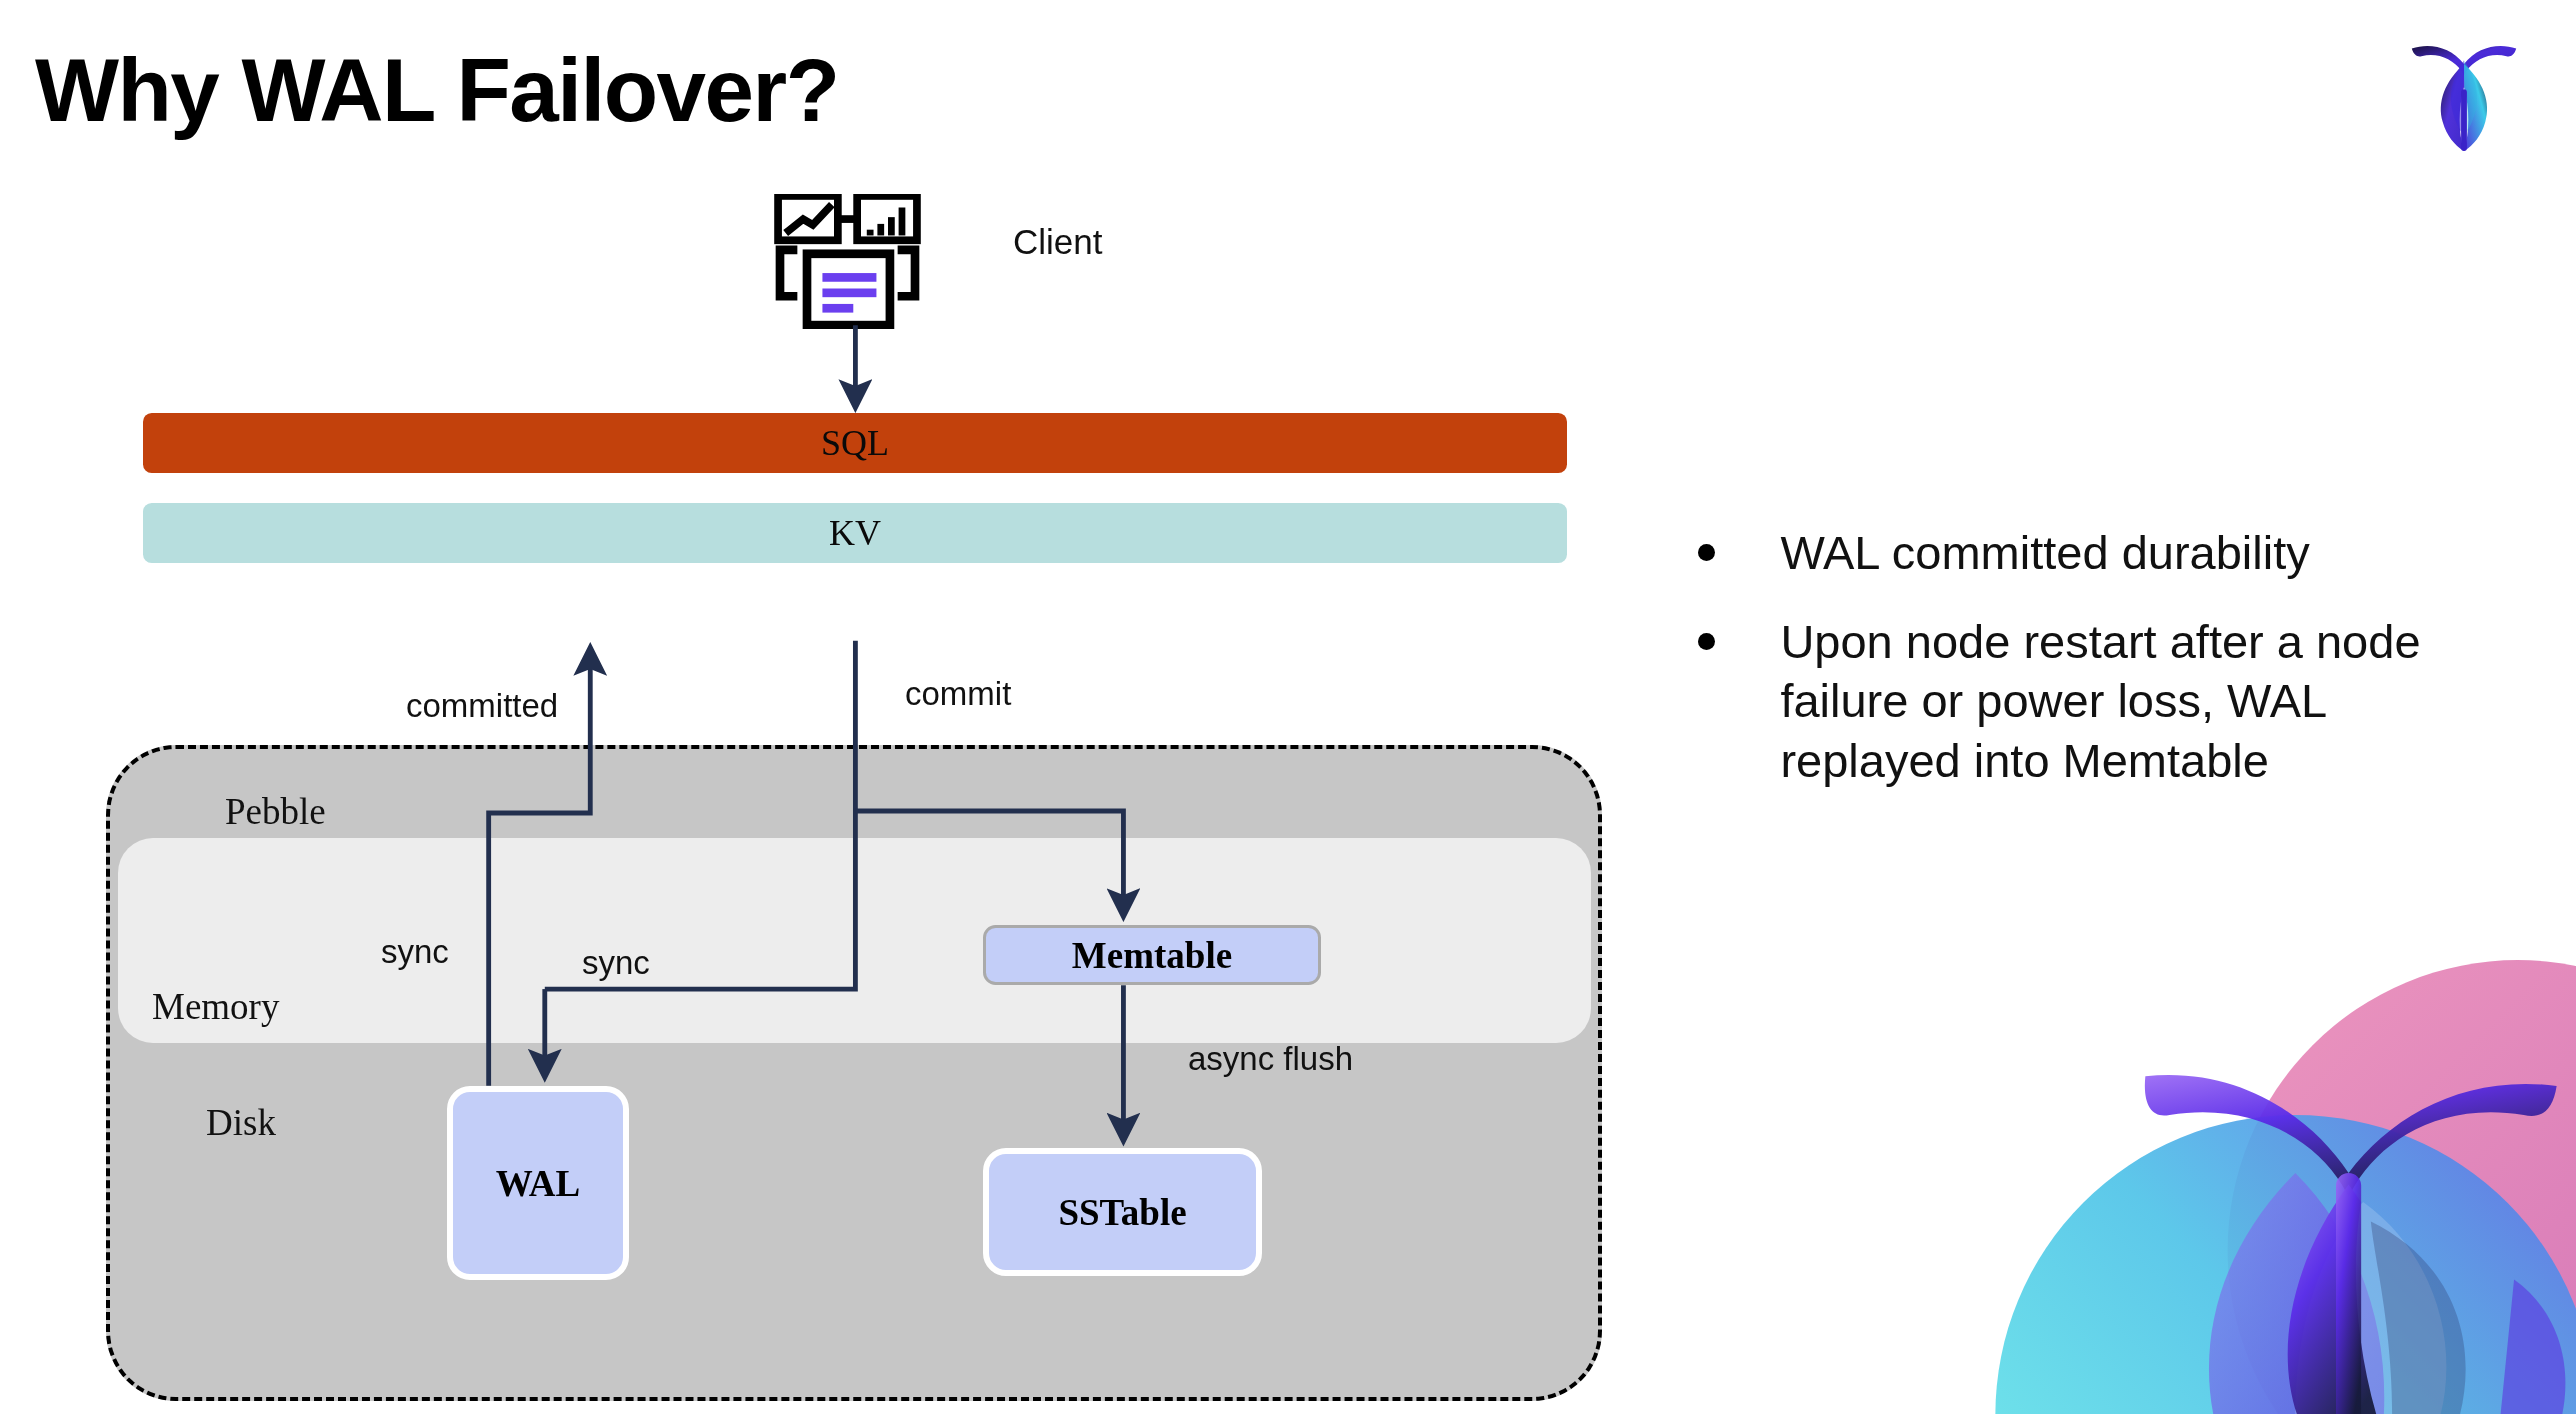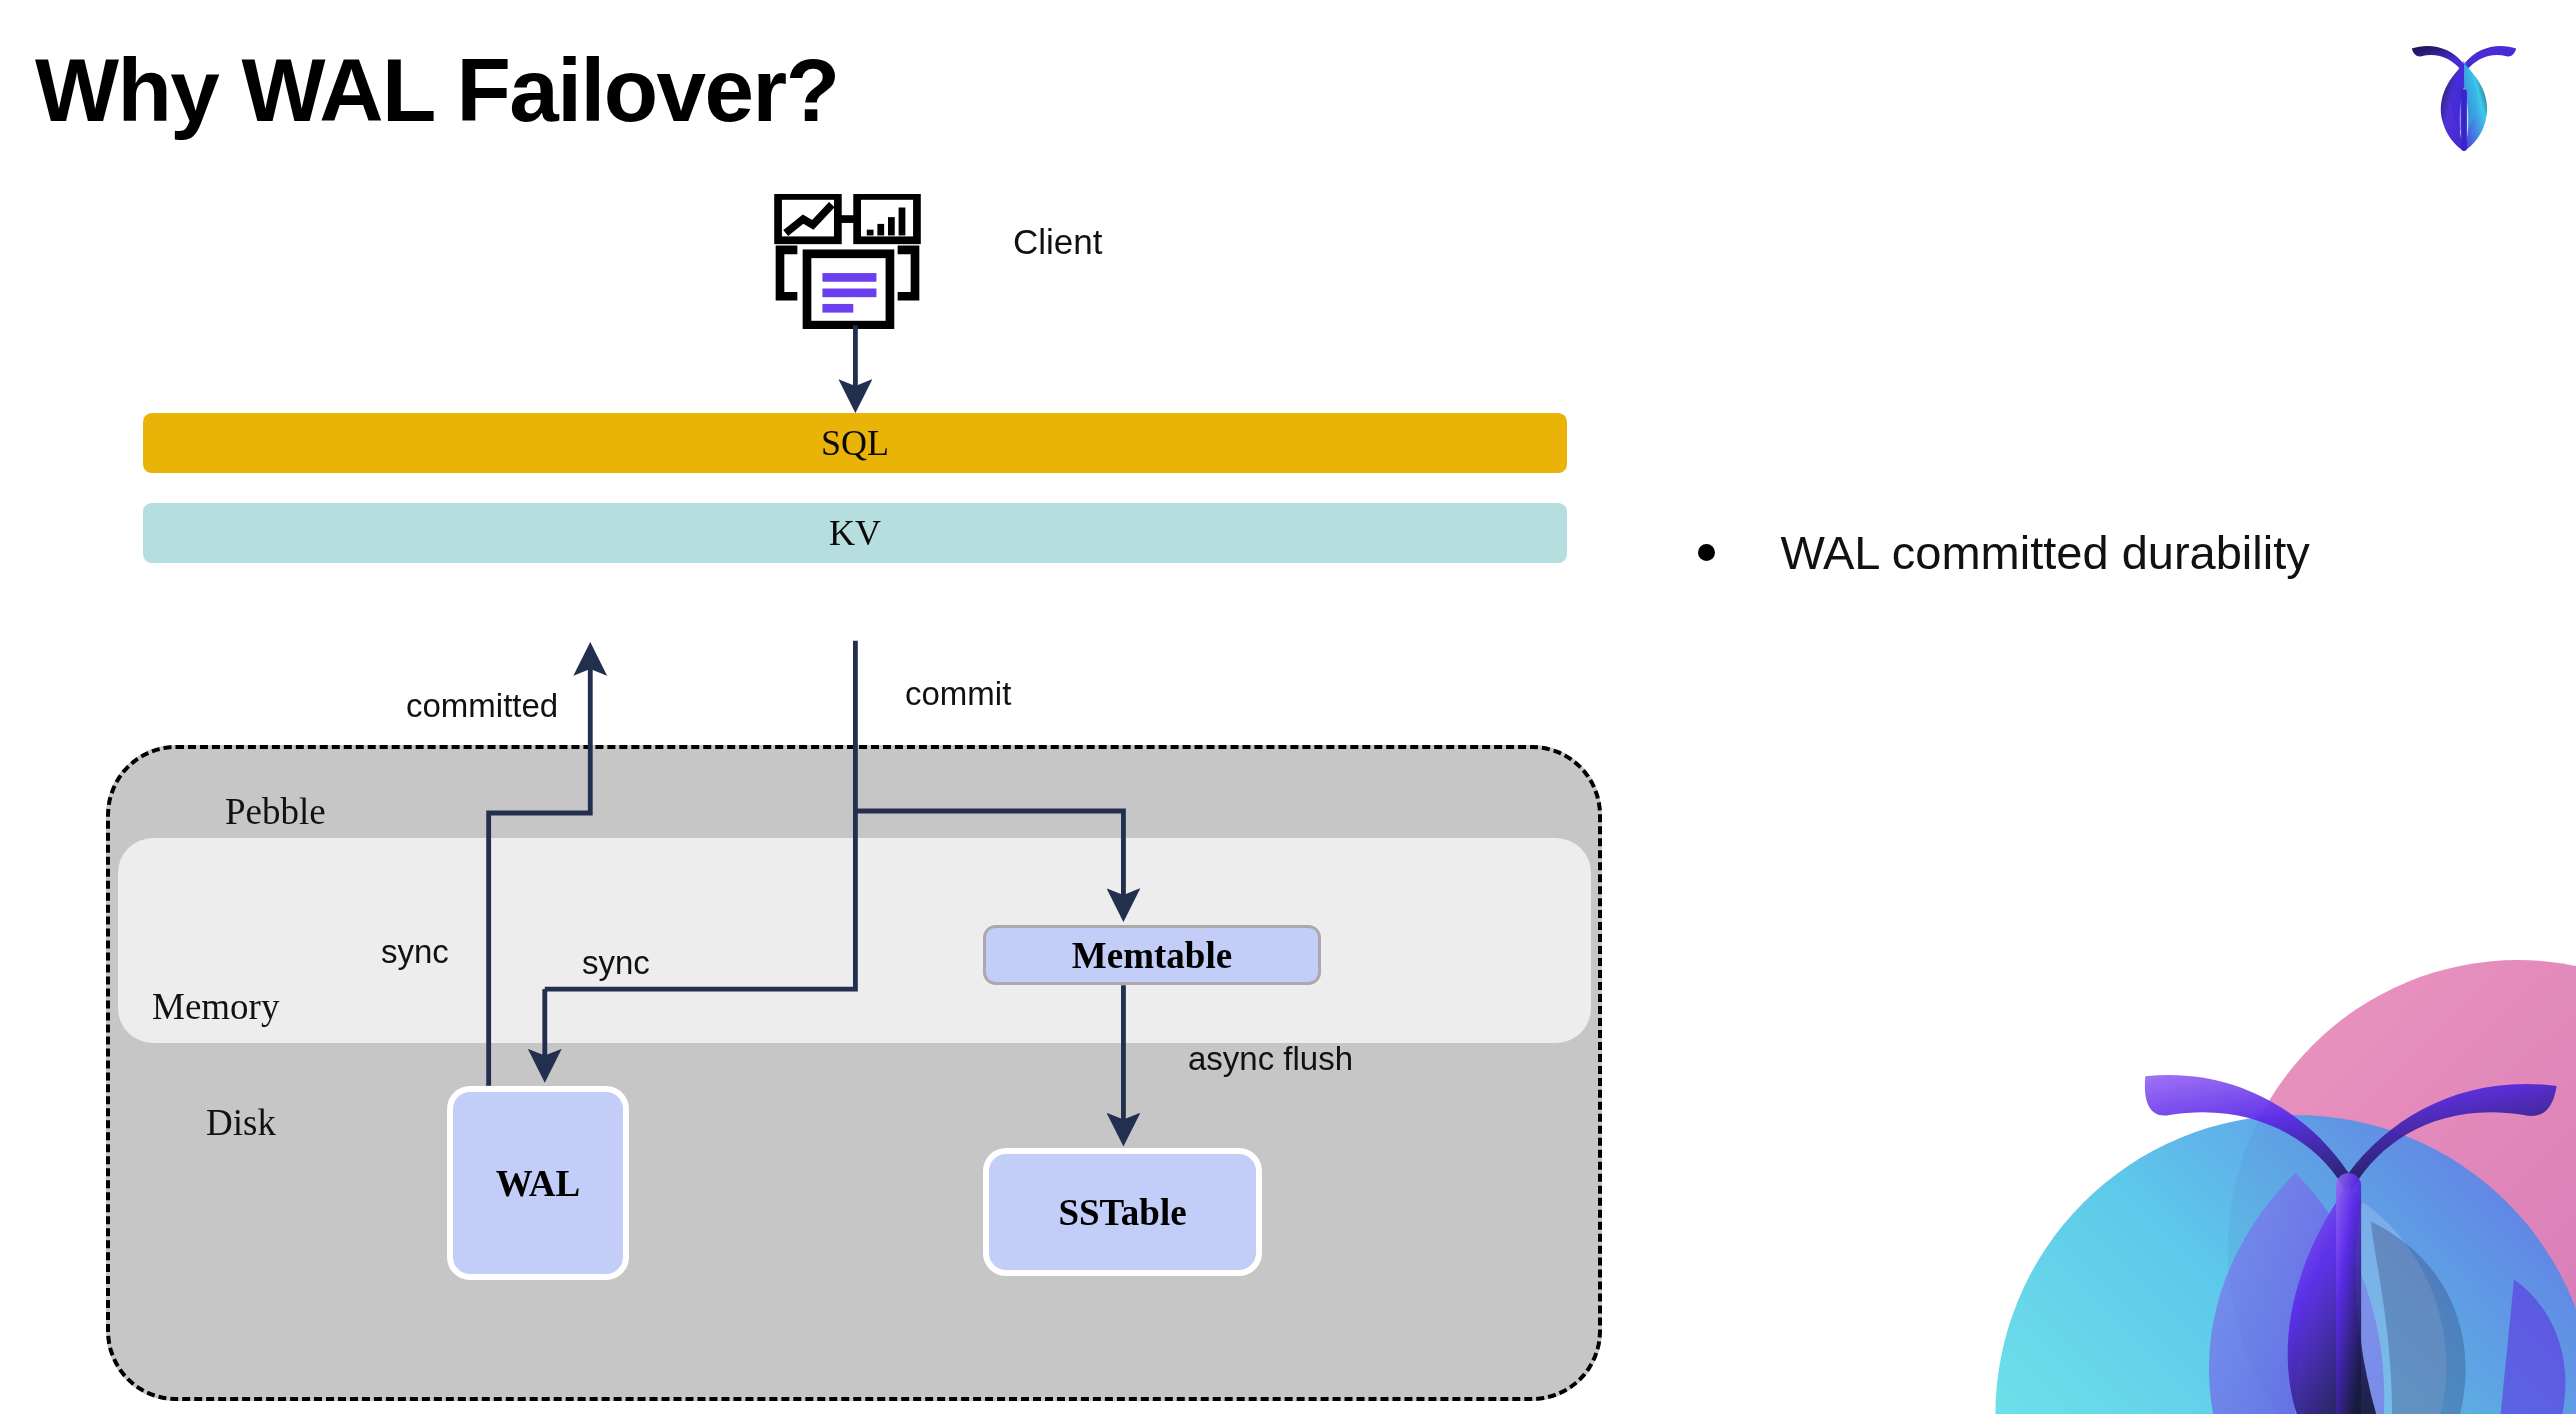--- a/index.html
+++ b/index.html
@@ -82,21 +82,21 @@
     width: 1424px;
     height: 60px;
     border-radius: 8.7px;
     display: flex;
     align-items: center;
     justify-content: center;
     font-family: "Liberation Serif", serif;
     font-size: 36px;
     color: #0a0a0a;
   }
-  #layer-sql { top: 413px; background: #eab308; }
+  #layer-sql { top: 413px; background: #c2410c; }
   #layer-kv  { top: 503px; background: #B7DEDE; }
   #layer-si  { top: 581px; background: #D6D2E6; }
 
   
   #pebble-container {
     position: absolute;
     left: 106px;
     top: 745px;
     width: 1496px;
     height: 656px;
@@ -371,14 +371,18 @@
   <div class="entity-box" id="box-wal">WAL</div>
   <div class="entity-box" id="box-sstable">SSTable</div>
 
 </div>
 
 <div id="bullets">
   <div class="bullet-row">
     <span class="bullet-dot"></span>
     <span class="bullet-text">WAL committed durability</span>
   </div>
+  <div class="bullet-row">
+    <span class="bullet-dot"></span>
+    <span class="bullet-text">Upon node restart after a node failure or power loss, WAL replayed into Memtable</span>
+  </div>
 </div>
 
 
 </body></html>

